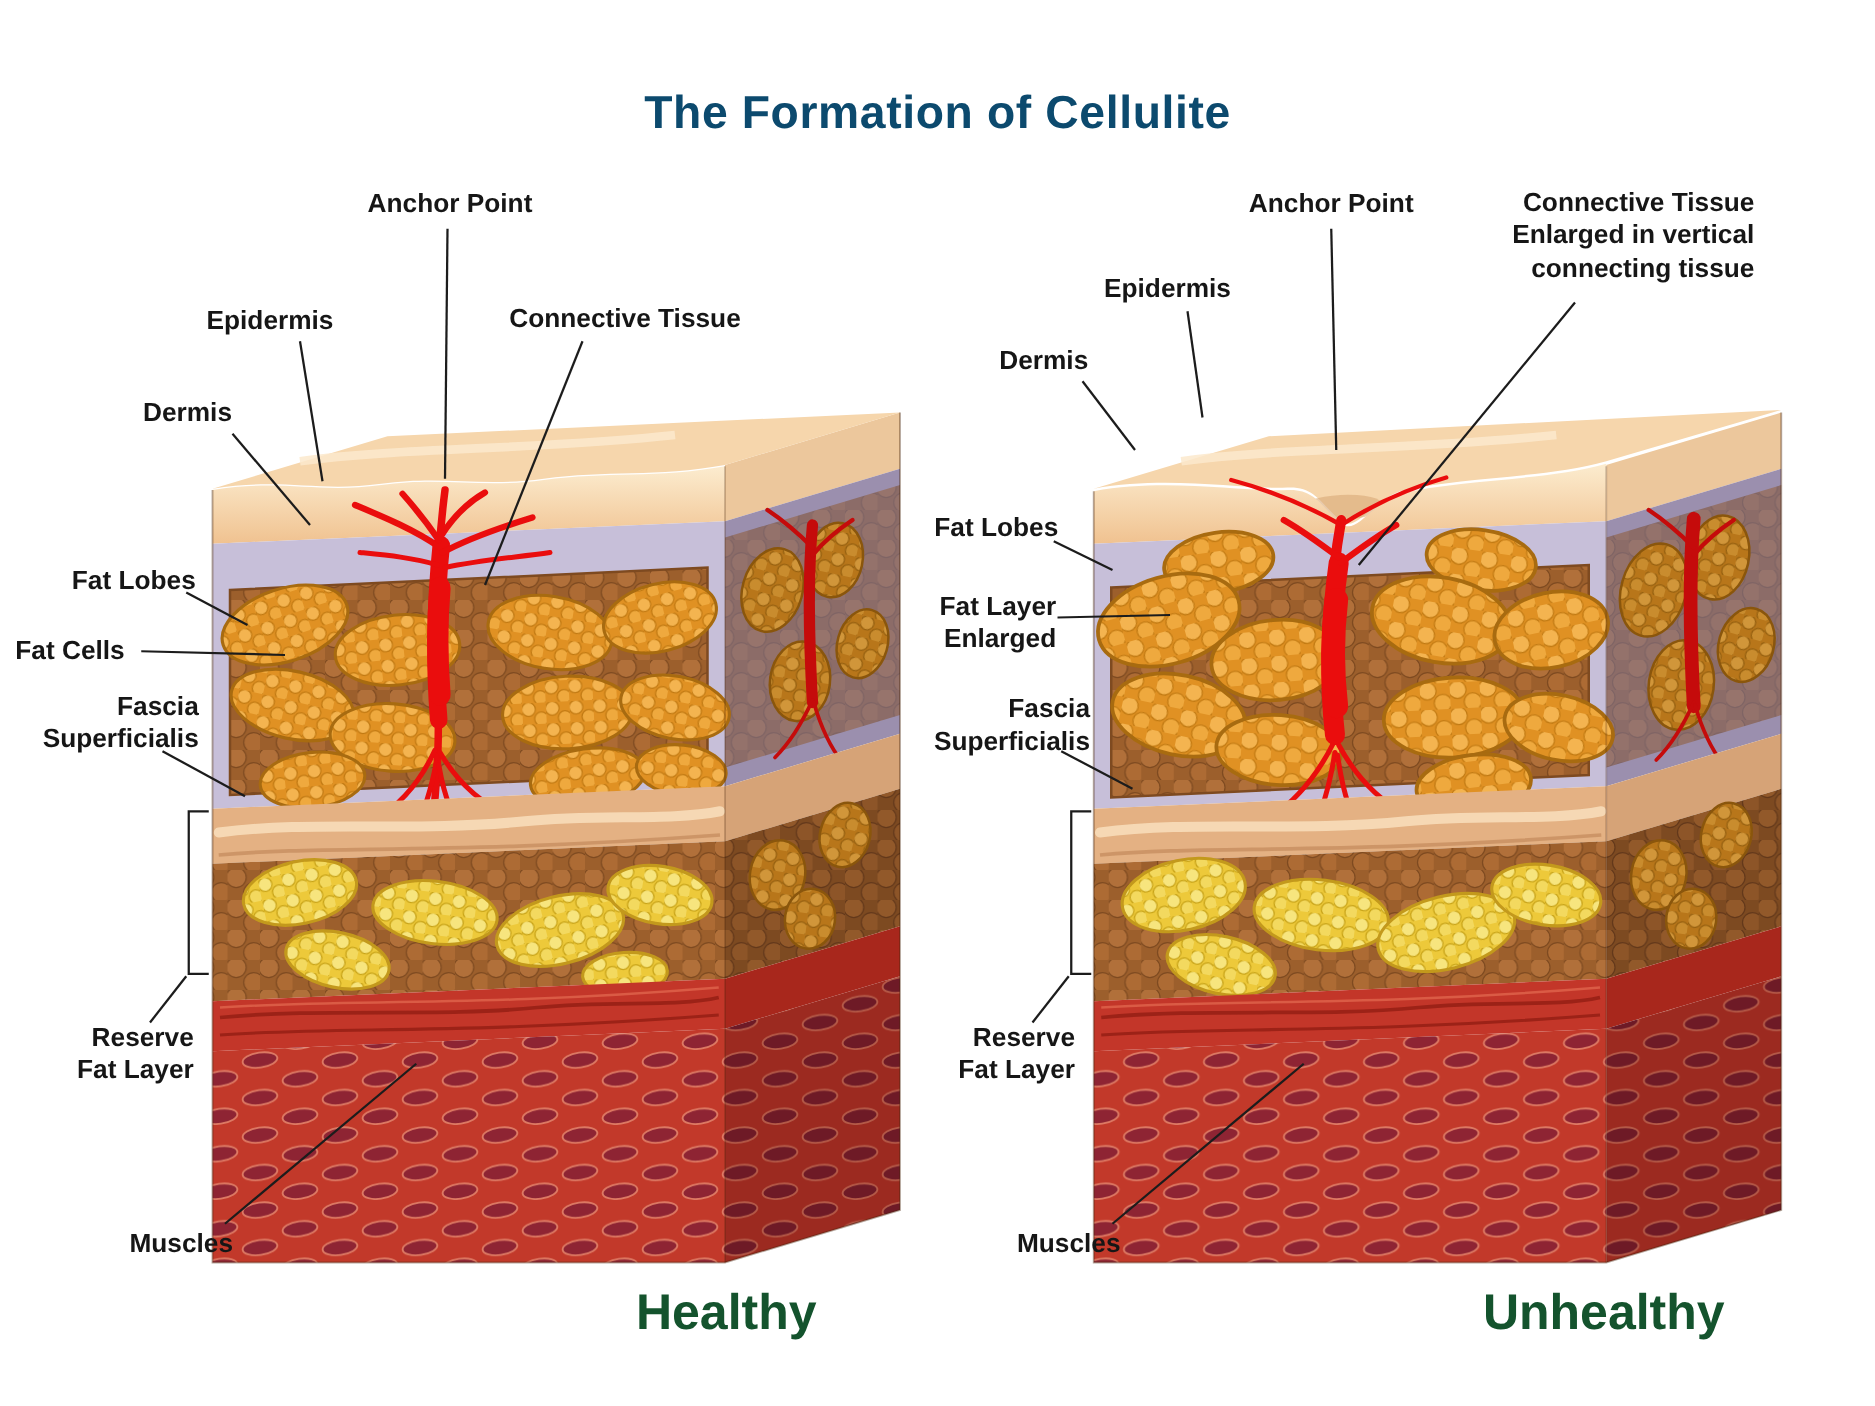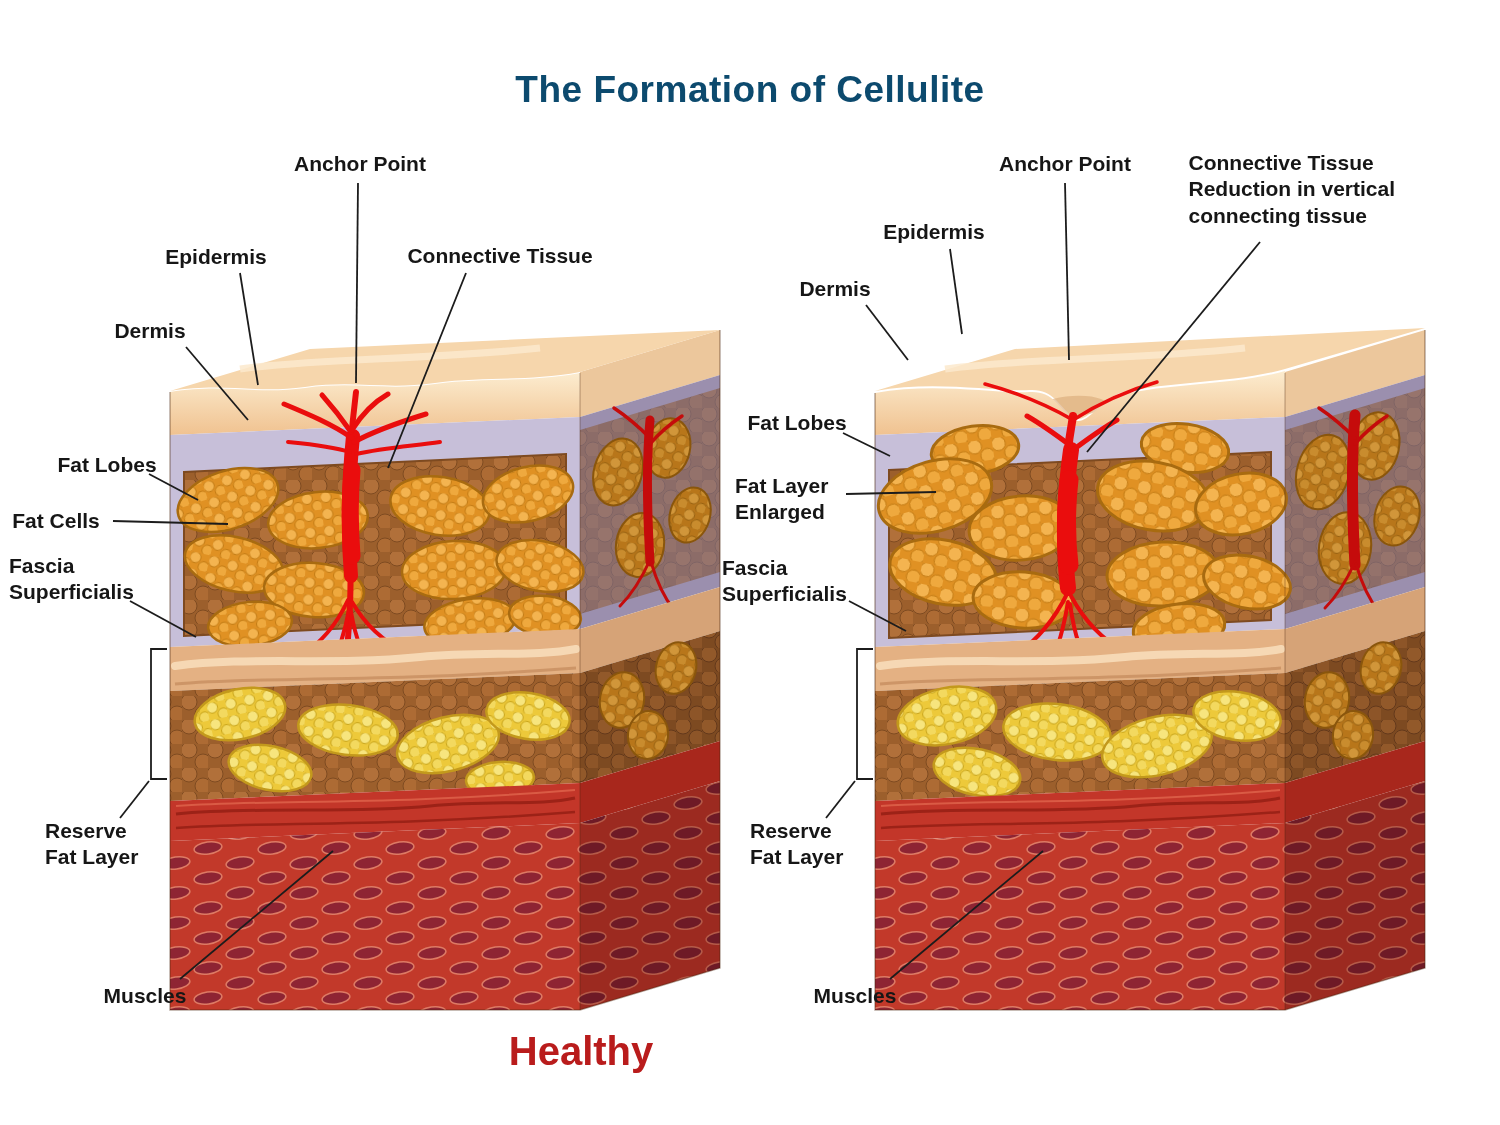--- a/index.html
+++ b/index.html
@@ -2,24 +2,24 @@
 <html><head>
 <meta charset="utf-8">
 <style>
   html,body{margin:0;padding:0;background:#ffffff;}
   #stage{position:relative;width:1500px;height:1125px;background:#ffffff;overflow:hidden;
          font-family:"Liberation Sans",sans-serif;}
   #art{position:absolute;left:0;top:0;}
   .title{position:absolute;transform:translate(-50%,-50%);font-weight:bold;font-size:37px;
          color:#0c4a6e;letter-spacing:.5px;white-space:nowrap;}
   .label{position:absolute;transform:translate(-50%,-50%);font-weight:bold;font-size:21px;
-         color:#161616;text-align:left;line-height:1.25;white-space:nowrap;}
+         color:#161616;text-align:right;line-height:1.25;white-space:nowrap;}
   .label.wrap{white-space:normal;}
   .caption{position:absolute;transform:translate(-50%,-50%);font-weight:bold;font-size:40px;
-           color:#b91c1c;white-space:nowrap;}
+           color:#14532d;white-space:nowrap;}
 </style>
 </head>
 <body>
 
 <div id="stage">
 
 <svg id="art" width="1500" height="1125" viewBox="0 0 1500 1125">
   <defs>
     <linearGradient id="gSkin" x1="0" y1="0" x2="0" y2="1">
       <stop offset="0" stop-color="#fceccf"></stop>
@@ -256,22 +256,23 @@
 <div class="label" style="left:150px;top:331px">Dermis</div>
 <div class="label" style="left:500px;top:256px">Connective Tissue</div>
 <div class="label" style="left:107px;top:465px">Fat Lobes</div>
 <div class="label" style="left:56px;top:521px">Fat Cells</div>
 <div class="label wrap" style="left:84px;top:579px;width:150px">Fascia Superficialis</div>
 <div class="label wrap" style="left:100px;top:844px;width:110px">Reserve Fat Layer</div>
 <div class="label" style="left:145px;top:996px">Muscles</div>
 <div class="caption" style="left:581px;top:1051px">Healthy</div>
 
 <div class="label" style="left:1065px;top:164px">Anchor Point</div>
-<div class="label wrap" style="left:1296px;top:189px;width:215px">Connective Tissue Reduction in vertical connecting tissue</div>
+<div class="label wrap" style="left:1296px;top:189px;width:215px">Connective Tissue Enlarged in vertical connecting tissue</div>
 <div class="label" style="left:934px;top:232px">Epidermis</div>
 <div class="label" style="left:835px;top:289px">Dermis</div>
 <div class="label" style="left:797px;top:423px">Fat Lobes</div>
 <div class="label wrap" style="left:790px;top:499px;width:110px">Fat Layer Enlarged</div>
 <div class="label wrap" style="left:797px;top:581px;width:150px">Fascia Superficialis</div>
 <div class="label wrap" style="left:805px;top:844px;width:110px">Reserve Fat Layer</div>
 <div class="label" style="left:855px;top:996px">Muscles</div>
+<div class="caption" style="left:1283px;top:1051px">Unhealthy</div>
 
 </div>
 
 </body></html>

